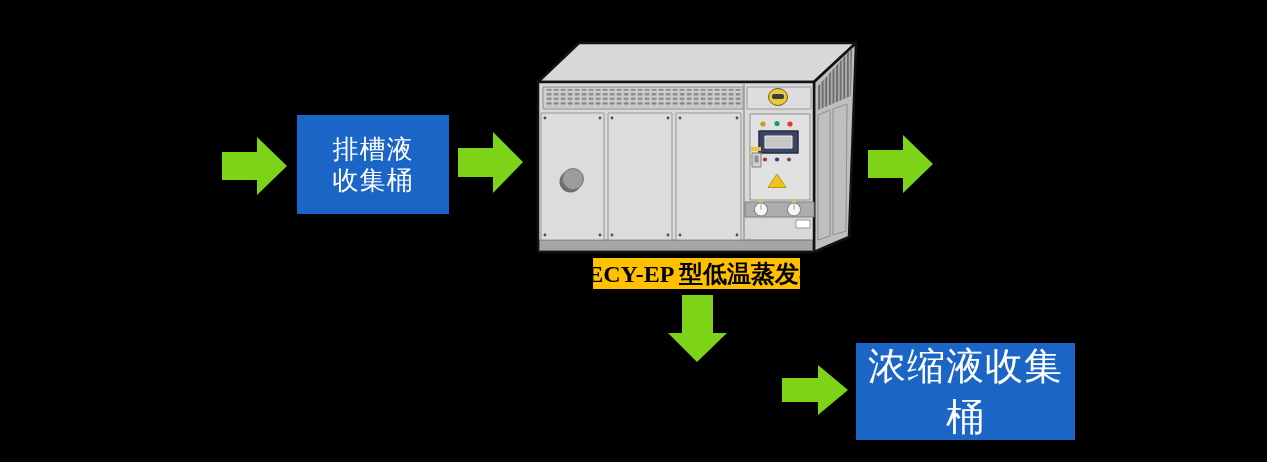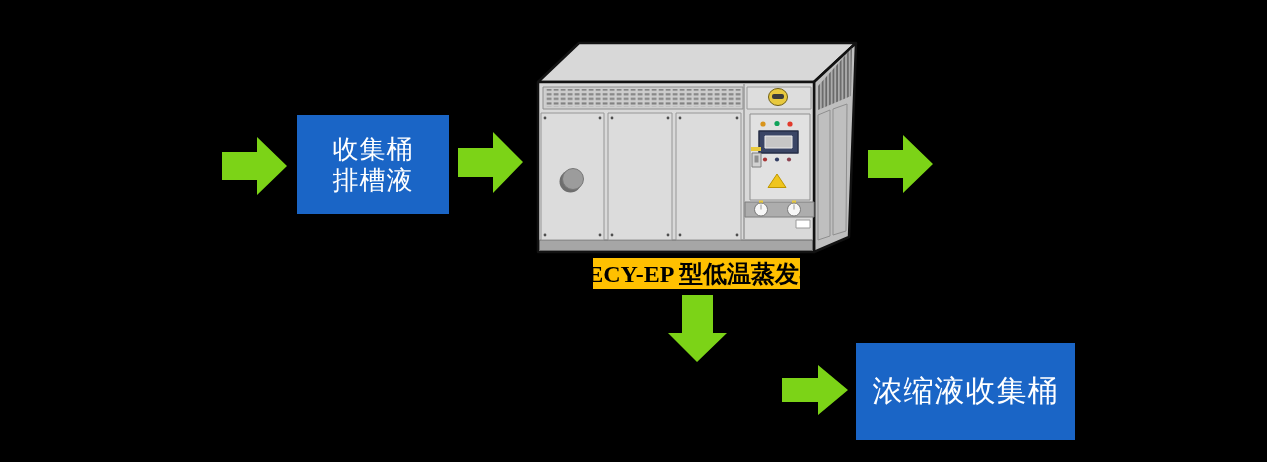--- a/index.html
+++ b/index.html
@@ -37,21 +37,21 @@
     height: 99px;
     font-size: 26px;
     line-height: 31px;
     letter-spacing: 1px;
   }
   #output-box {
     left: 856px;
     top: 343px;
     width: 219px;
     height: 97px;
-    font-size: 30px;
+    font-size: 38px;
     letter-spacing: 1px;
   }
   #machine-label {
     position: absolute;
     left: 593px;
     top: 258px;
     width: 207px;
     height: 31px;
     background: #FFC000;
     color: #000000;
@@ -154,21 +154,21 @@
         <circle cx="761" cy="209.5" r="6.5" fill="#F7F7F7" stroke="#7A7A7A"></circle>
         <circle cx="794" cy="209.5" r="6.5" fill="#F7F7F7" stroke="#7A7A7A"></circle>
         <line x1="761" y1="209.5" x2="761" y2="204.5" stroke="#9A9A9A"></line>
         <line x1="794" y1="209.5" x2="794" y2="204.5" stroke="#9A9A9A"></line>
         <rect x="796" y="220" width="14" height="8" fill="#FFFFFF" stroke="#9A9A9A"></rect>
       </g>
     </g>
   </svg>
 
   <div class="flow-box" id="source-box">
+    <div>排槽液</div>
     <div>收集桶</div>
-    <div>排槽液</div>
   </div>
 
   <div id="machine-label">RECY-EP 型低温蒸发器</div>
 
   <div class="flow-box" id="output-box">浓缩液收集桶</div>
 
 </div>
 
 </body></html>

